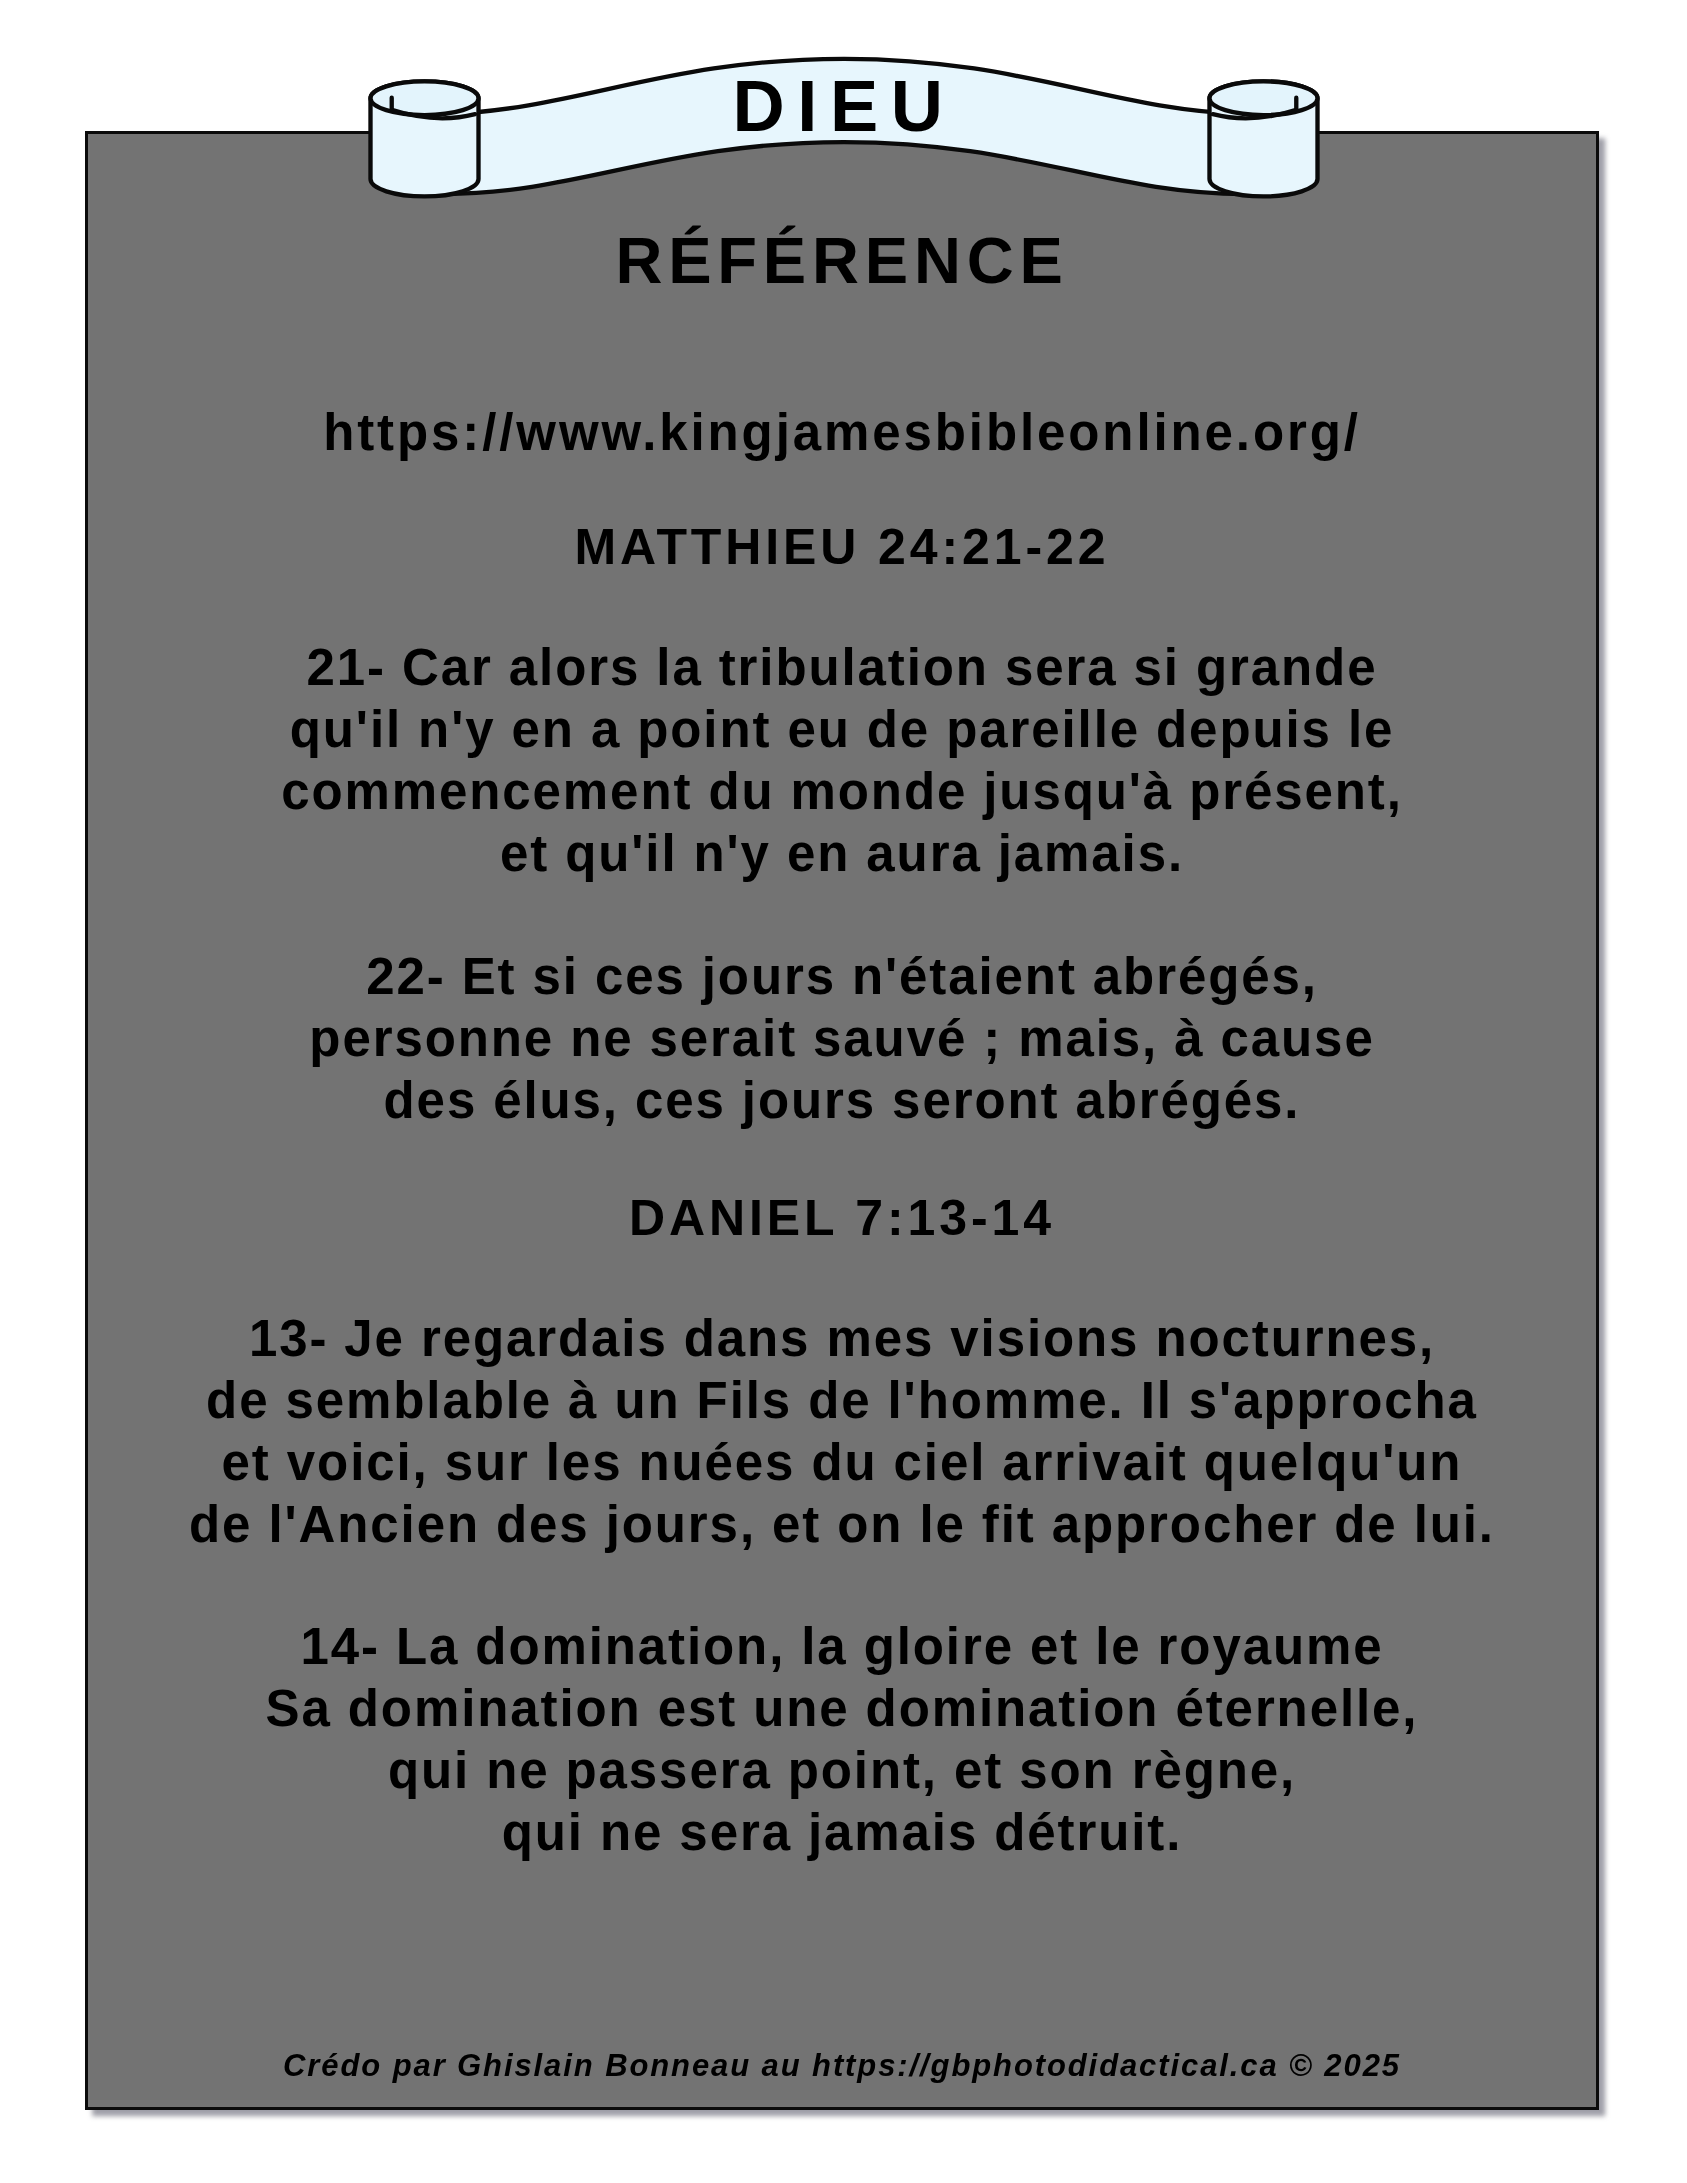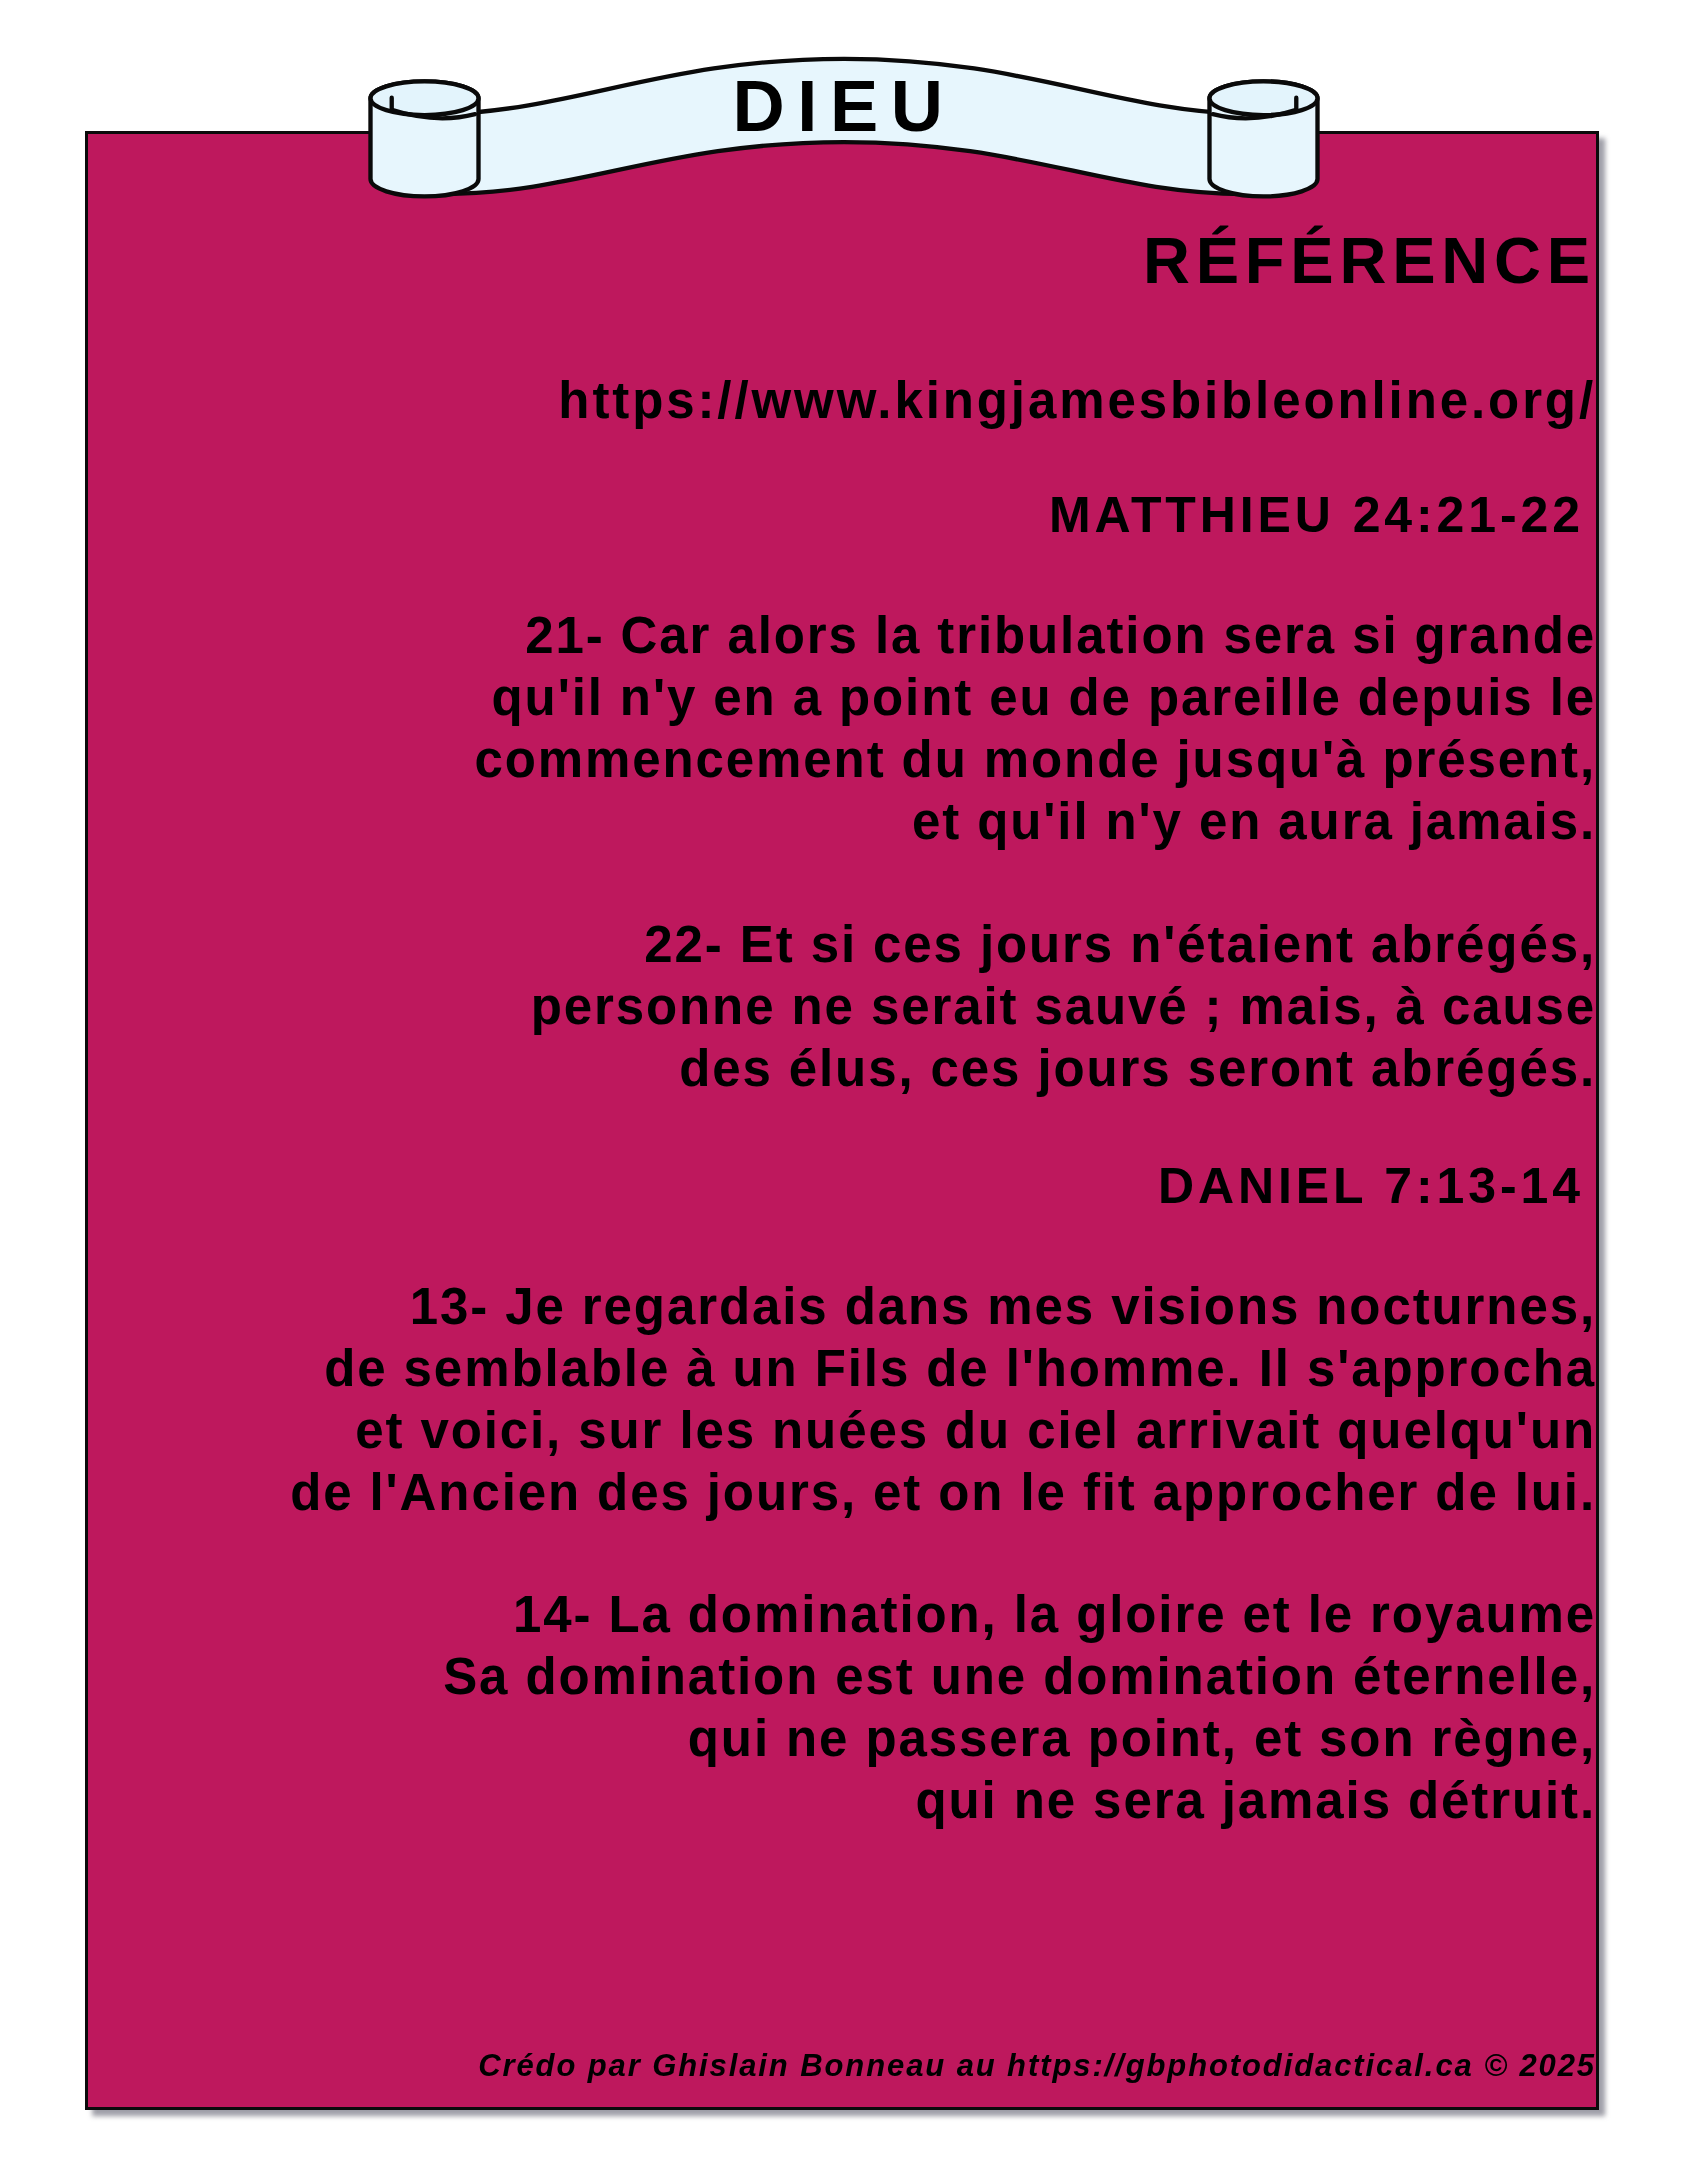--- a/index.html
+++ b/index.html
@@ -2,32 +2,32 @@
 <html style="font-size:7.7px"><head>
 <meta charset="utf-8">
 <style>
   html,body{margin:0;padding:0;background:#ffffff;}
   body{width:1687px;height:2183px;overflow:hidden;
        font-family:"Liberation Sans", sans-serif;color:#000;}
   .page{position:relative;width:1687px;height:2183px;background:#ffffff;}
 
   
   .panel{position:absolute;left:85px;top:131px;width:1514px;height:1979px;
-         box-sizing:border-box;background:#be185d;border:3.4px solid #0b0b0b;
+         box-sizing:border-box;background:#737373;border:3.4px solid #0b0b0b;
          box-shadow:6.7px 6.7px 4.8px rgba(95,95,110,0.6);
-         text-align:right;overflow:hidden;z-index:1;}
+         text-align:center;overflow:hidden;z-index:1;}
 
   
   .banner{position:absolute;left:357px;top:41px;width:974px;height:166px;z-index:3;}
   .banner path,.banner ellipse{stroke:#0a0a0a;stroke-width:9;stroke-linejoin:round;stroke-linecap:round;}
   .banner-text{font-family:"Liberation Sans", sans-serif;font-weight:bold;}
 
   .title{margin:86px 0 0 0;font-size:65px;line-height:82px;letter-spacing:5.8px;
          font-weight:bold;white-space:nowrap;}
-  .url{margin:68px 0 0 0;font-size:51px;line-height:62px;letter-spacing:2.9px;
+  .url{margin:100px 0 0 0;font-size:51px;line-height:62px;letter-spacing:2.9px;
        font-weight:bold;white-space:nowrap;}
   .heading{margin:12px;font-size:50px;line-height:62px;letter-spacing:3.9px;
            font-weight:bold;white-space:nowrap;}
   .heading.mat{margin-top:52px;}
   .heading.dan{margin-top:55px;}
   .verse{margin:0;font-weight:bold;}
   .verse .line{font-size:51px;line-height:62px;letter-spacing:1.9px;white-space:nowrap;}
   .v21{margin-top:59px;} .v22{margin-top:61px;}
   .v13{margin-top:59px;} .v14{margin-top:60px;}
   .credit{position:absolute;left:0;right:0;bottom:15.4px;margin:0;

